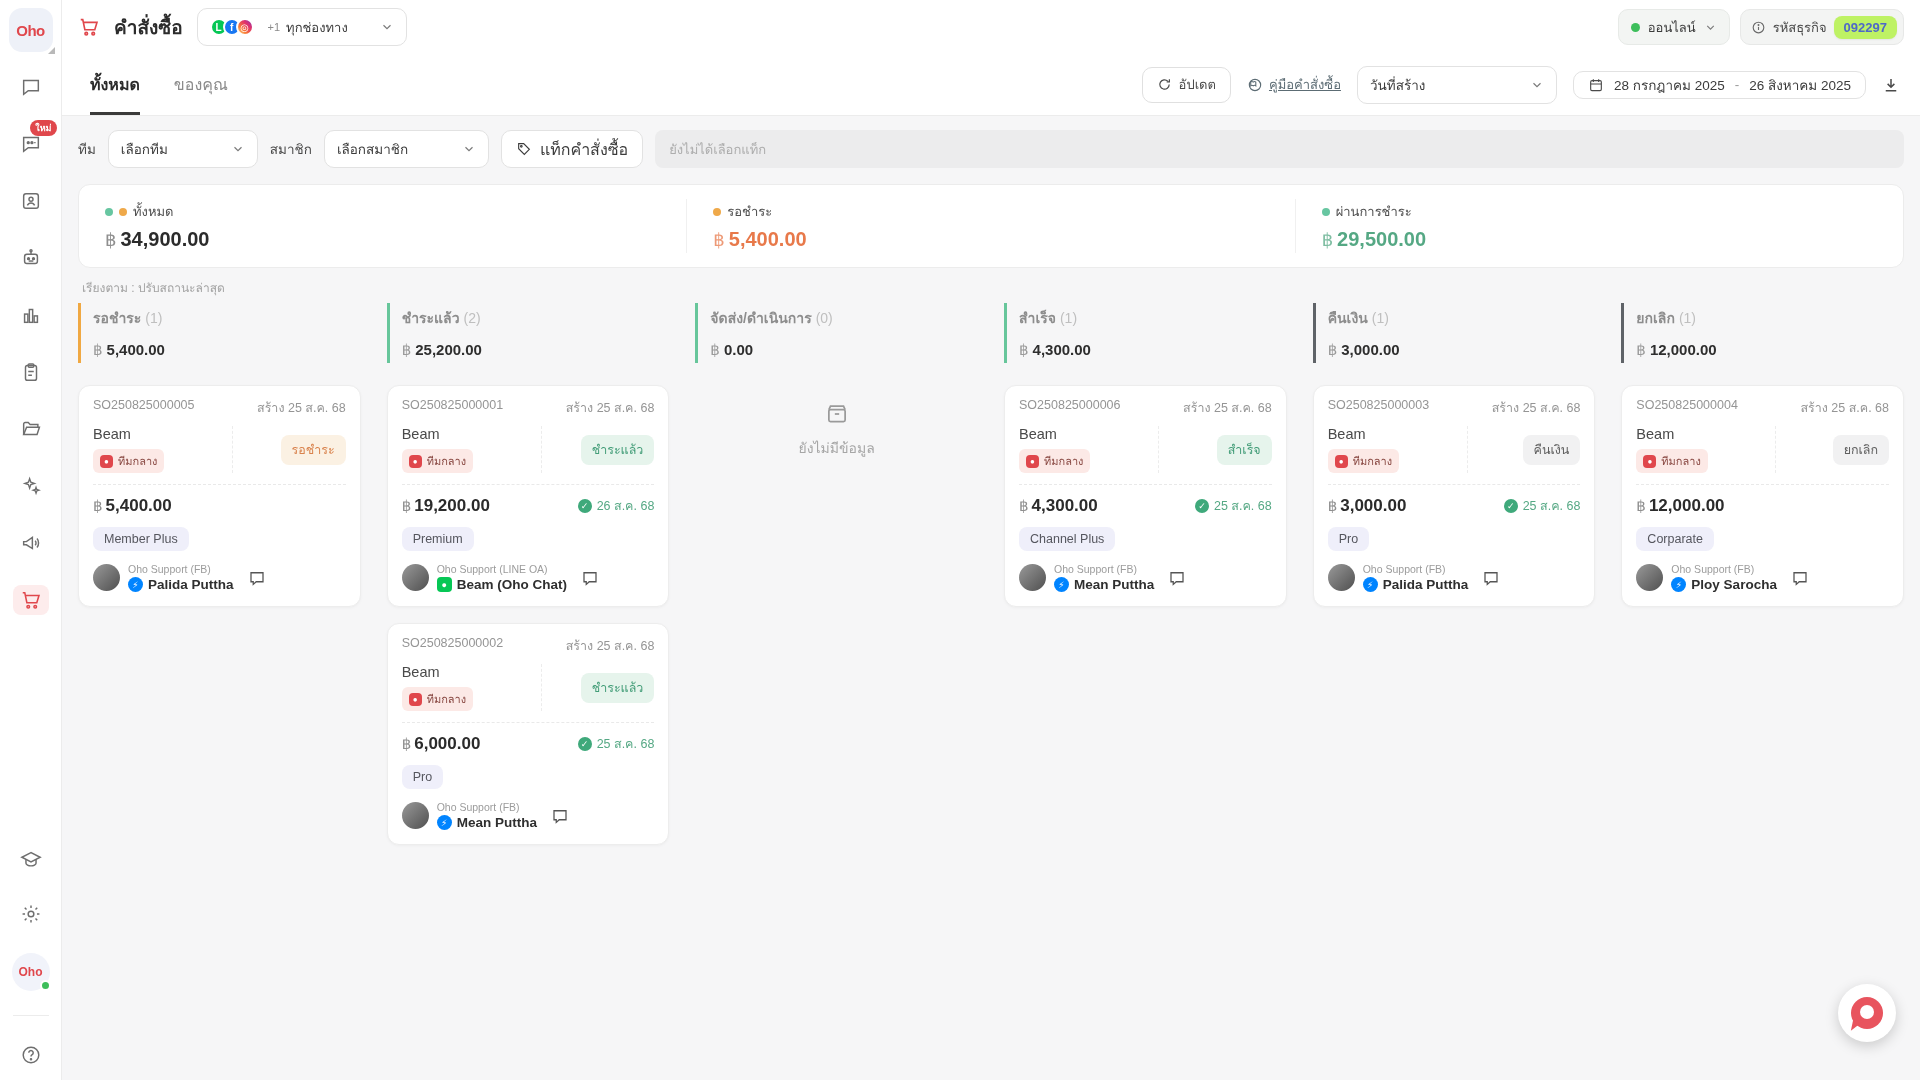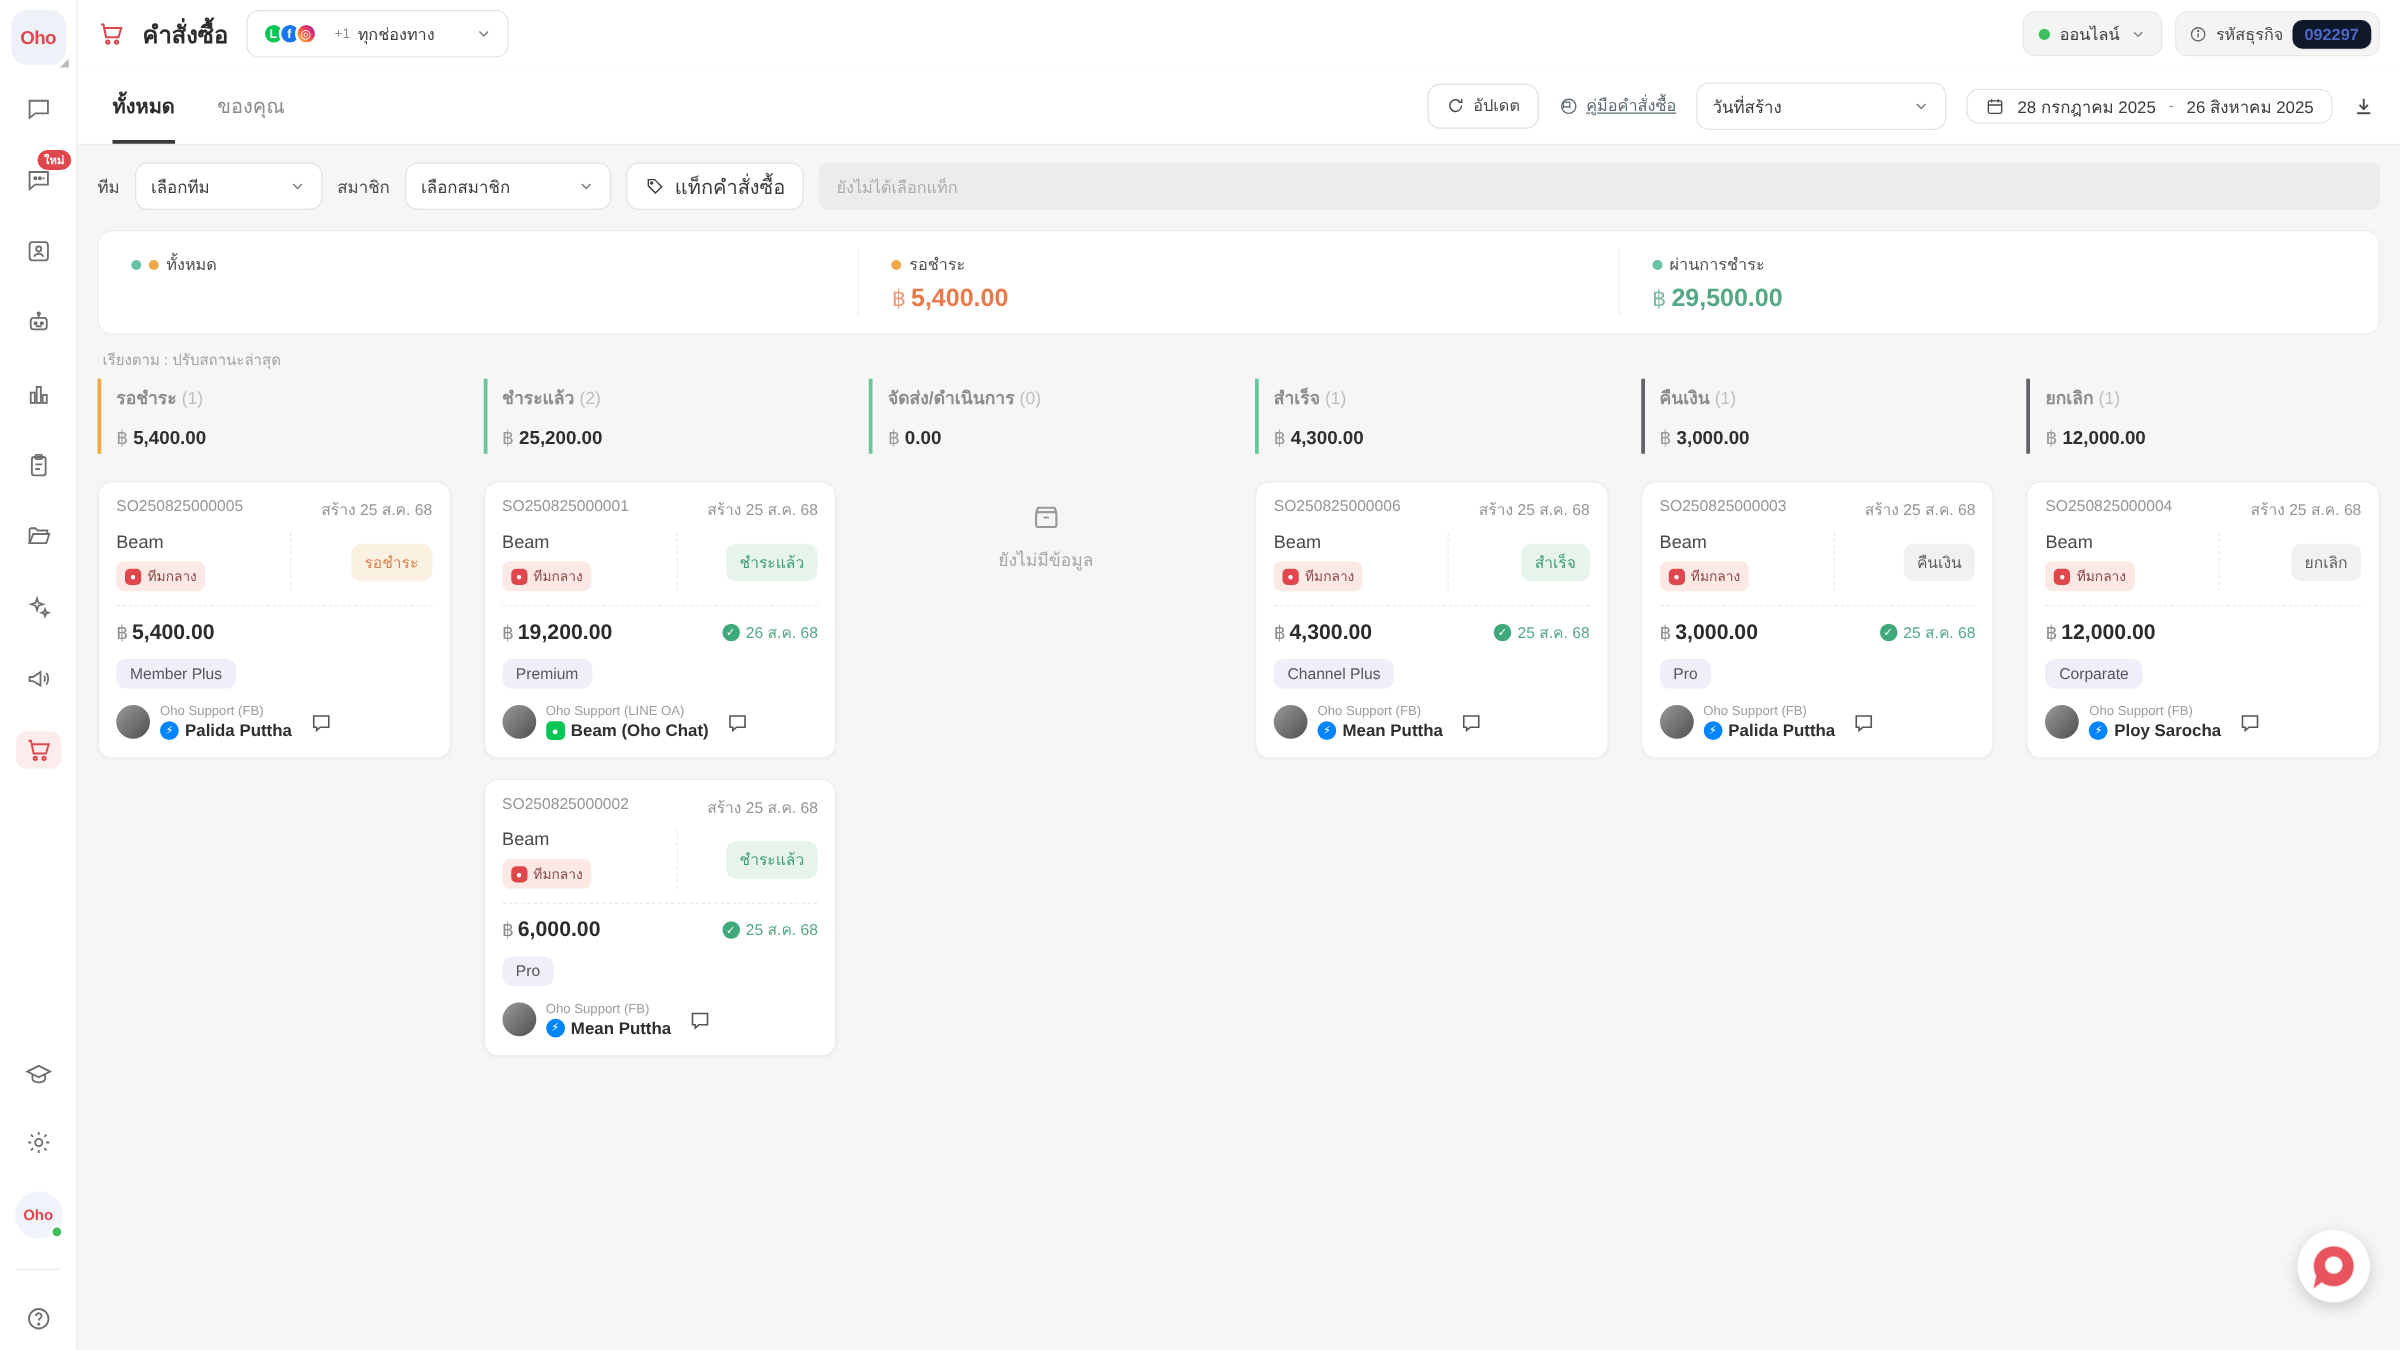--- a/index.html
+++ b/index.html
@@ -32,21 +32,21 @@
   .ch-line { background:#06c755; }
   .ch-fb { background:#1877f2; }
   .ch-ig { background:linear-gradient(45deg,#ffdc80,#f77737,#e1306c,#833ab4); margin-right:0; }
   .ch-plus { font-size:11px; color:#8b8b8b; margin-left:8px; }
   .ch-label { font-size:13px; color:#3c3c3c; }
   .channel-pill .chev { margin-left:auto; color:#7a7a7a; }
   .top-right { margin-left:auto; display:flex; align-items:center; gap:10px; }
   .online-pill { display:flex; align-items:center; gap:8px; background:#f3f5f3; border:1px solid #e7eae7; border-radius:10px; height:36px; padding:0 12px; cursor:pointer; font-size:13px; color:#3c3c3c; }
   .online-dot { width:9px; height:9px; border-radius:50%; background:#3dbe5b; }
   .biz-pill { display:flex; align-items:center; gap:7px; background:#f3f4f3; border:1px solid #e7e8e7; border-radius:10px; height:36px; padding:0 6px 0 10px; font-size:13px; color:#4a4a4a; }
-  .biz-code { background:#0f172a; border-radius:8px; padding:4px 10px; font-size:13px; font-weight:600; box-shadow:0 1px 2px rgba(0,0,0,.06); }
+  .biz-code { background:#bef264; border-radius:8px; padding:4px 10px; font-size:13px; font-weight:600; box-shadow:0 1px 2px rgba(0,0,0,.06); }
 
   .tabsbar { background:#fff; border-bottom:1px solid #ececec; display:flex; align-items:center; padding:0 20px 0 28px; height:62px; }
   .tabs { display:flex; gap:34px; height:100%; align-items:stretch; }
   .tab { display:flex; align-items:center; font-size:16px; color:#8a8a8a; cursor:pointer; border-bottom:3px solid transparent; padding-top:3px; }
   .tab.active { color:#2b2b2b; font-weight:700; border-bottom-color:#3a3a3a; }
   .tabs-right { margin-left:auto; display:flex; align-items:center; gap:16px; }
   .update-btn { display:flex; align-items:center; gap:7px; border:1px solid #e0e0e0; border-radius:10px; height:36px; padding:0 14px; font-size:13px; color:#4a4a4a; background:#fff; cursor:pointer; }
   .guide-link { display:flex; align-items:center; gap:6px; font-size:13px; color:#5c6c74; cursor:pointer; }
   .guide-link span { text-decoration:underline; }
   .select-pill { display:flex; align-items:center; justify-content:space-between; border:1px solid #e2e2e2; border-radius:10px; height:38px; padding:0 12px; font-size:13.5px; color:#3c3c3c; background:#fff; cursor:pointer; }
@@ -332,20 +332,21 @@
     <div class="tag-empty">ยังไม่ได้เลือกแท็ก</div>
   </div>
 
   <div class="summary">
     <div class="sum-item">
       <div class="sum-label-row">
         <span class="s-dot" style="background: rgb(103, 198, 161);"></span>
         <span class="s-dot" style="background: rgb(239, 169, 74);"></span>
         <span>ทั้งหมด</span>
       </div>
+      <div class="sum-amt" style="color: rgb(43, 43, 43);"><span class="cur">฿</span><span>34,900.00</span></div>
     </div>
     <div class="sum-item">
       <div class="sum-label-row">
         <span class="s-dot" style="background: rgb(239, 169, 74);"></span>
         <span>รอชำระ</span>
       </div>
       <div class="sum-amt" style="color: rgb(232, 121, 74);"><span class="cur" style="color:inherit;opacity:.75;">฿</span><span>5,400.00</span></div>
     </div>
     <div class="sum-item">
       <div class="sum-label-row">

